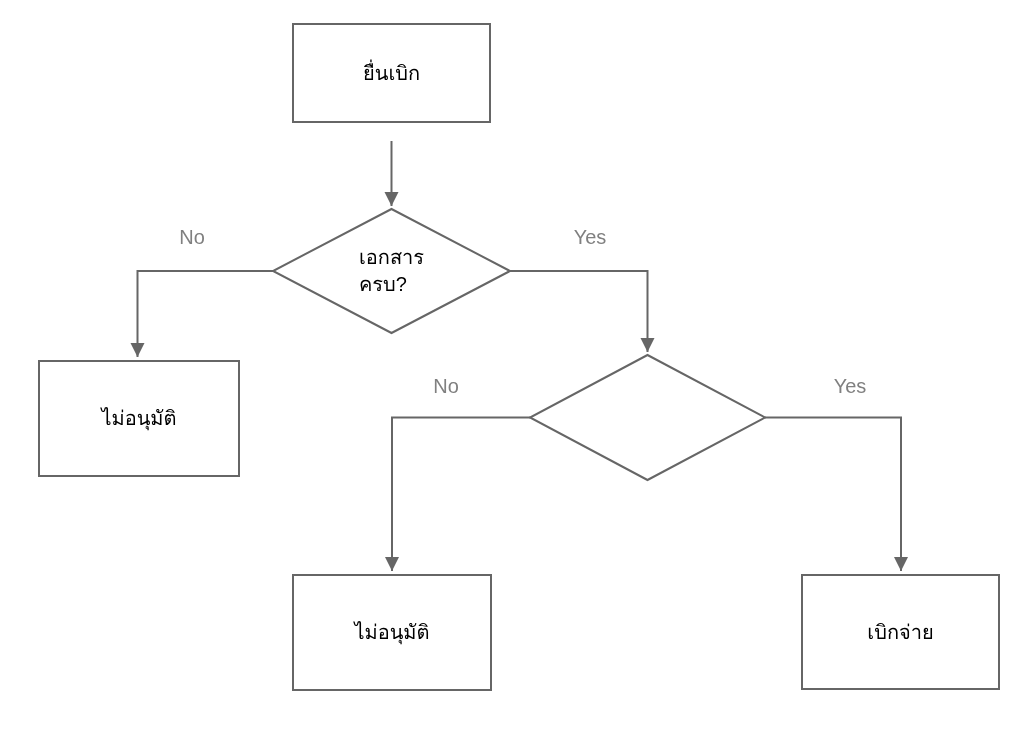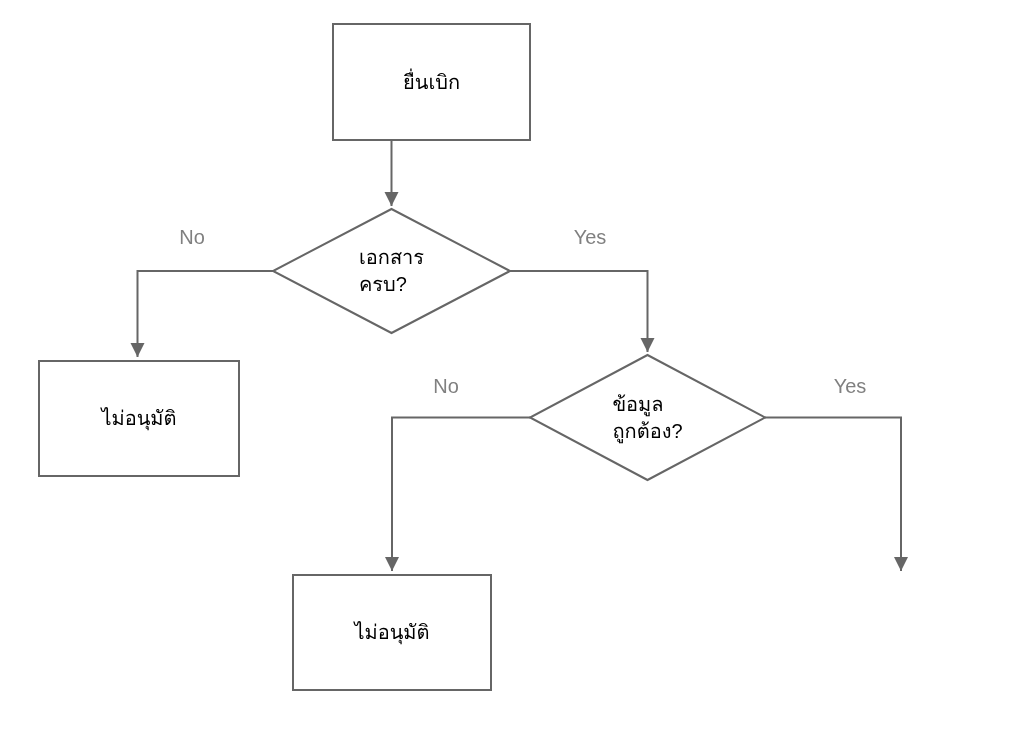--- a/index.html
+++ b/index.html
@@ -78,42 +78,41 @@
     <path class="edge-path" d="M 391.5 141 L 391.5 206" marker-end="url(#arrowhead)"></path>
     <path class="edge-path" d="M 273 271 L 137.5 271 L 137.5 357" marker-end="url(#arrowhead)"></path>
     <path class="edge-path" d="M 510 271 L 647.5 271 L 647.5 352" marker-end="url(#arrowhead)"></path>
     <path class="edge-path" d="M 530 417.5 L 392 417.5 L 392 571" marker-end="url(#arrowhead)"></path>
     <path class="edge-path" d="M 765 417.5 L 901 417.5 L 901 571" marker-end="url(#arrowhead)"></path>
 
     <polygon class="diamond-shape" points="391.5,209 510,271 391.5,333 273,271"></polygon>
     <polygon class="diamond-shape" points="647.5,355 765,417.5 647.5,480 530,417.5"></polygon>
   </svg>
 
-  <div class="node-rect" style="left:292px; top:23px; width:199px; height:118px;margin-left:40px;">
+  <div class="node-rect" style="left:292px; top:23px; width:199px; height:100px;">
     <span>ยื่นเบิก</span>
   </div>
 
   <div class="node-rect" style="left:38px; top:360px; width:202px; height:117px;">
     <span>ไม่อนุมัติ</span>
   </div>
 
   <div class="node-rect" style="left:292px; top:574px; width:200px; height:117px;">
     <span>ไม่อนุมัติ</span>
   </div>
 
+  <div class="node-rect" style="left:801px; top:574px; width:199px; height:116px;">
+    <span>เบิกจ่าย</span>
+  </div>
 
   <div class="diamond-label" style="left:301px; top:231px; width:181px; height:80px;">
     <span>เอกสาร
 ครบ?</span>
   </div>
 
-  <div class="diamond-label" style="left:557px; top:377px; width:181px; height:81px;">
-    <span>ข้อมูล
-ถูกต้อง?</span>
-  </div>
 
   <div class="edge-label" style="left:162px; top:224px; width:60px; height:26px;">No</div>
 
   <div class="edge-label" style="left:560px; top:224px; width:60px; height:26px;">Yes</div>
 
   <div class="edge-label" style="left:416px; top:373px; width:60px; height:26px;">No</div>
 
   <div class="edge-label" style="left:820px; top:373px; width:60px; height:26px;">Yes</div>
 
 </div>

